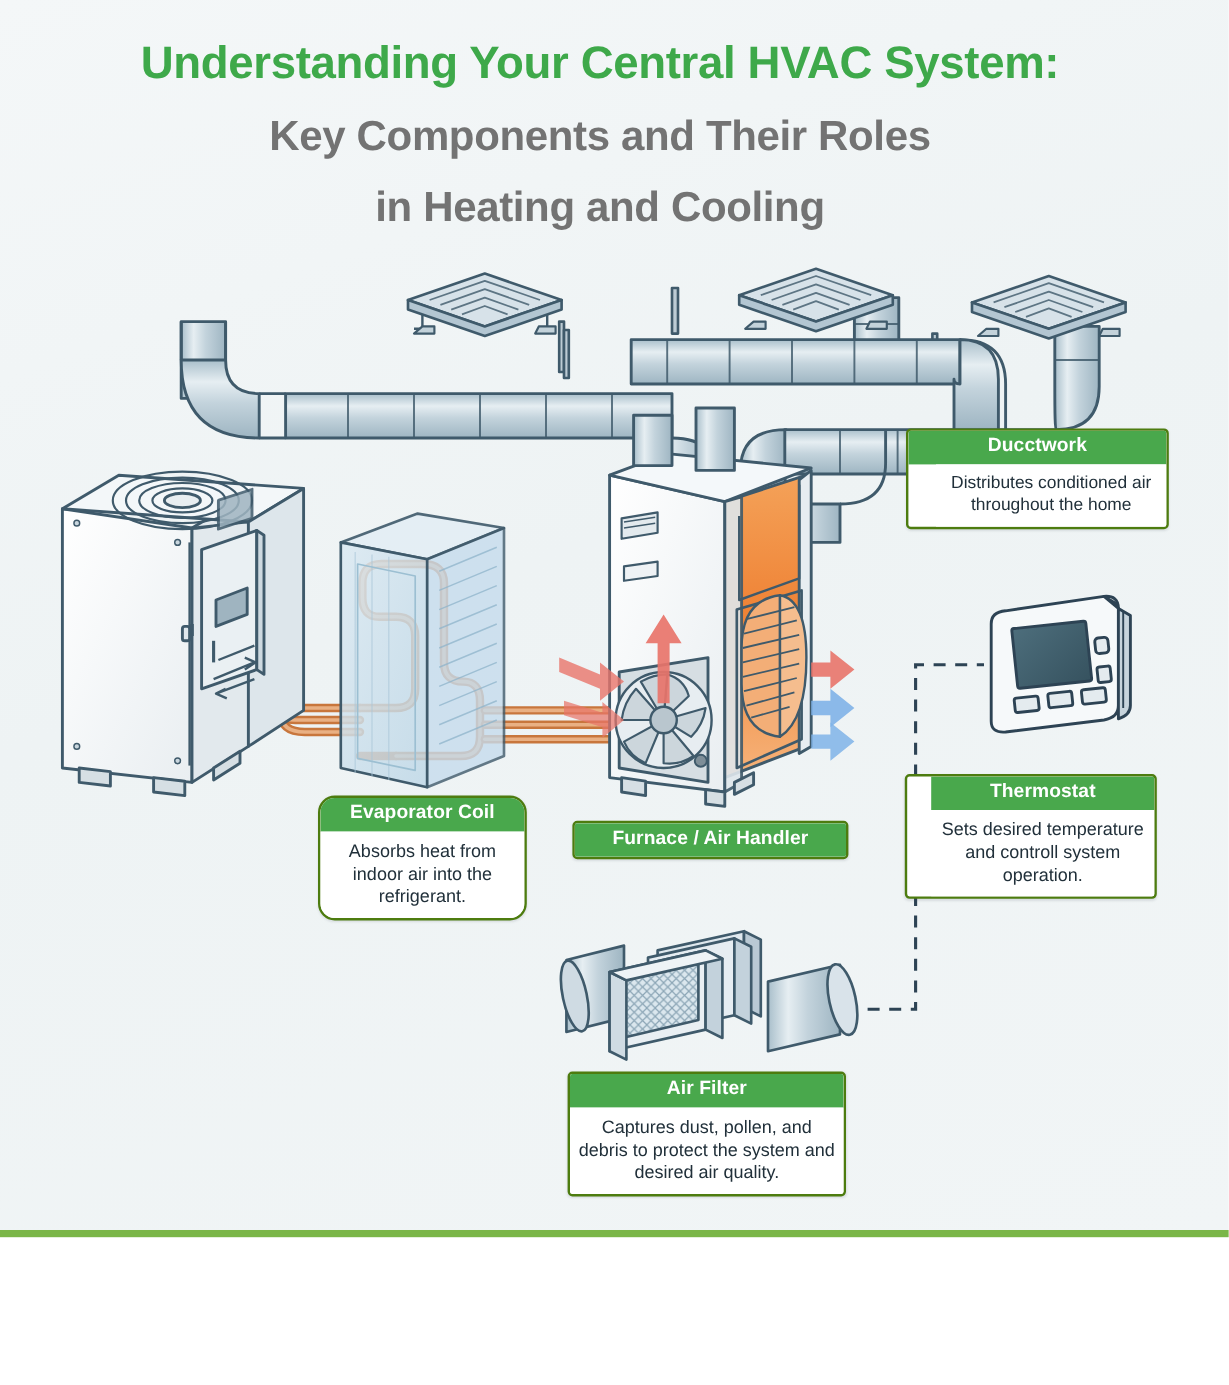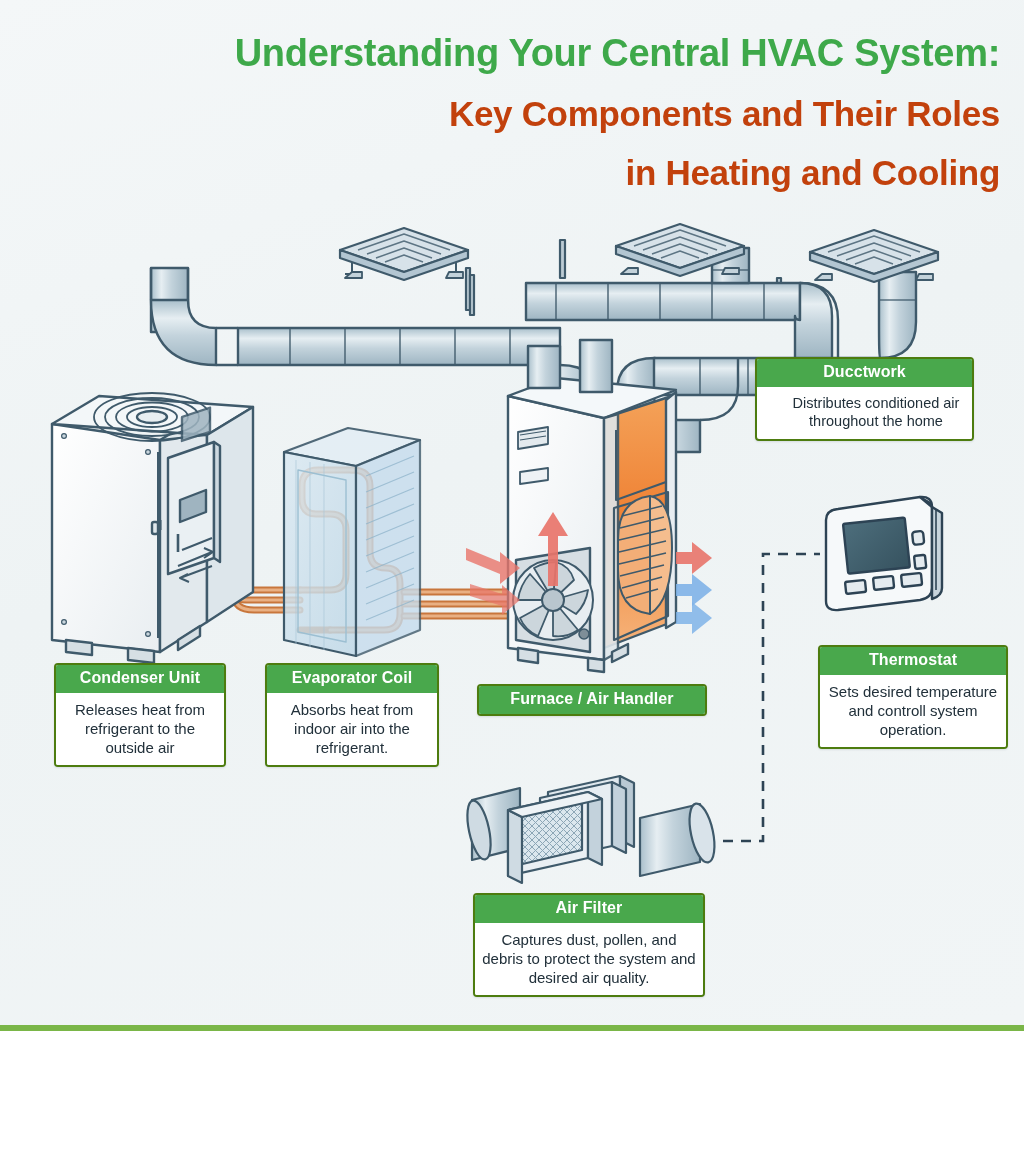--- a/index.html
+++ b/index.html
@@ -19,33 +19,33 @@
     position:absolute;left:0;top:0;width:1024px;height:1025px;
     background:linear-gradient(160deg,#f4f7f8 0%,#eef3f4 45%,#f1f5f6 100%);
   }
   #divider{
     position:absolute;left:0;top:1025px;width:1024px;height:6px;
     background:#7ab648;
   }
   
   #title{
     position:absolute;left:0;top:34px;width:1000px;
-    text-align:right;line-height:1.0;
+    text-align:center;line-height:1.0;
   }
   #title .line{
     display:block;
     font-weight:bold;
     letter-spacing:-0.3px;
   }
   #title .l1{
     font-size:38px;color:#3ea94a;margin-bottom:8px;
     font-family:"Liberation Sans", sans-serif;
   }
   #title .l2,#title .l3{
-    font-size:35px;color:#c2410c;margin-top:24px;
+    font-size:35px;color:#737373;margin-top:24px;
   }
   #title .l2{margin-bottom:6px;}
   
   .card{
     position:absolute;
     background:#ffffff;
     border:2px solid #4d7c0f;
     border-radius:4px;
     box-shadow:0 1px 2px rgba(40,60,70,.12);
     overflow:hidden;
@@ -62,24 +62,24 @@
   }
   .card .cbody{
     color:#21303a;
     text-align:center;
     font-size:15px;
     line-height:1.28;
     padding:7px 7px 8px 7px;
     background:#fff;
   }
   #card-condenser{left:54px;top:663px;width:168px;}
-  #card-evaporator{left:265px;top:663px;width:170px;}
+  #card-evaporator{left:265px;top:663px;width:170px;border-radius:14px;}
   #card-furnace{left:477px;top:684px;width:226px;}
   #card-ductwork{left:755px;top:357px;width:215px;}
-  #card-thermostat{left:818px;top:645px;width:186px;}
+  #card-thermostat{left:754px;top:645px;width:186px;padding-left:20px;}
   #card-airfilter{left:473px;top:893px;width:228px;}
   #card-furnace .cbody,#card-ductwork .cbody{font-size:14.5px;margin-left:23px;}
   
   #art{position:absolute;left:0;top:0;width:1024px;height:1025px;}
   svg{display:block;}
 </style>
 </head>
 <body>
 
 <div id="page">
@@ -431,24 +431,20 @@
       <rect x="914" y="556" width="11" height="13" rx="2" fill="#e4ebef" transform="rotate(-6 914 556)"></rect>
 
       <rect x="845" y="582" width="20" height="12" rx="2" fill="#e4ebef" transform="rotate(-6 845 582)"></rect>
       <rect x="873" y="578" width="20" height="12" rx="2" fill="#e4ebef" transform="rotate(-6 873 578)"></rect>
       <rect x="901" y="575" width="20" height="12" rx="2" fill="#e4ebef" transform="rotate(-6 901 575)"></rect>
     </g>
 
   </svg>
   </div>
 
-  <div class="card" id="card-condenser">
-    <div class="chead">Condenser Unit</div>
-    <div class="cbody">Releases heat from refrigerant to the outside air</div>
-  </div>
 
   <div class="card" id="card-evaporator">
     <div class="chead">Evaporator Coil</div>
     <div class="cbody">Absorbs heat from indoor air into the refrigerant.</div>
   </div>
 
   <div class="card" id="card-furnace">
     <div class="chead">Furnace / Air Handler</div>
   </div>
 

